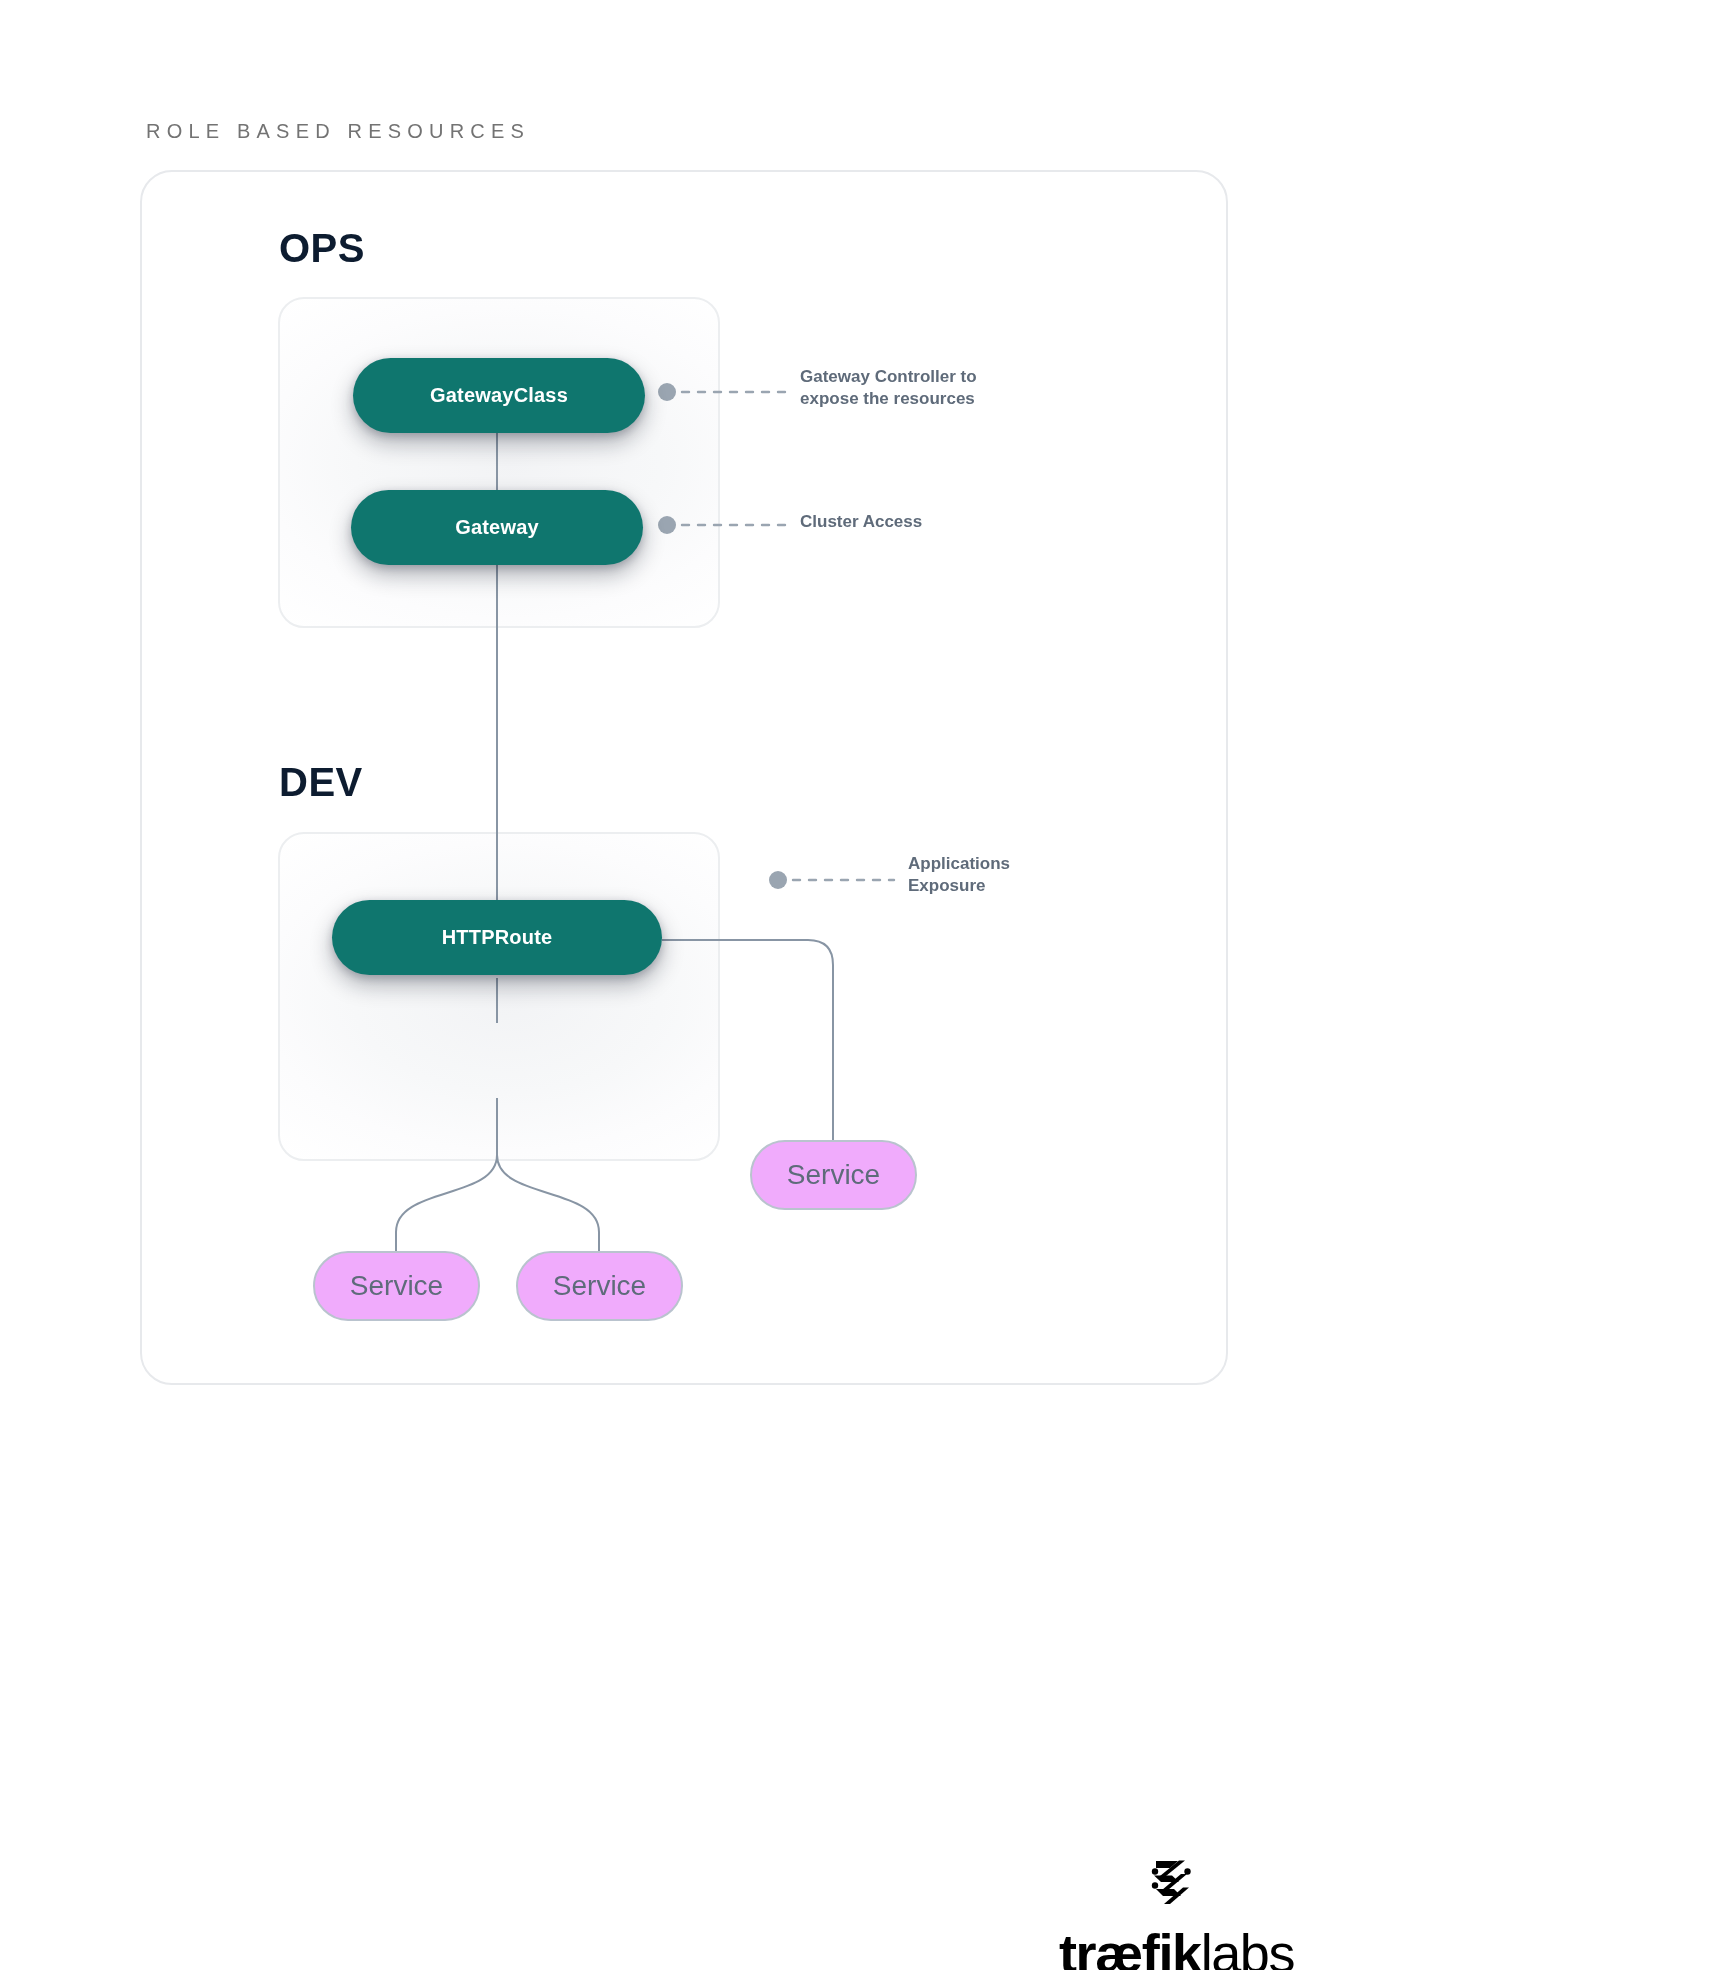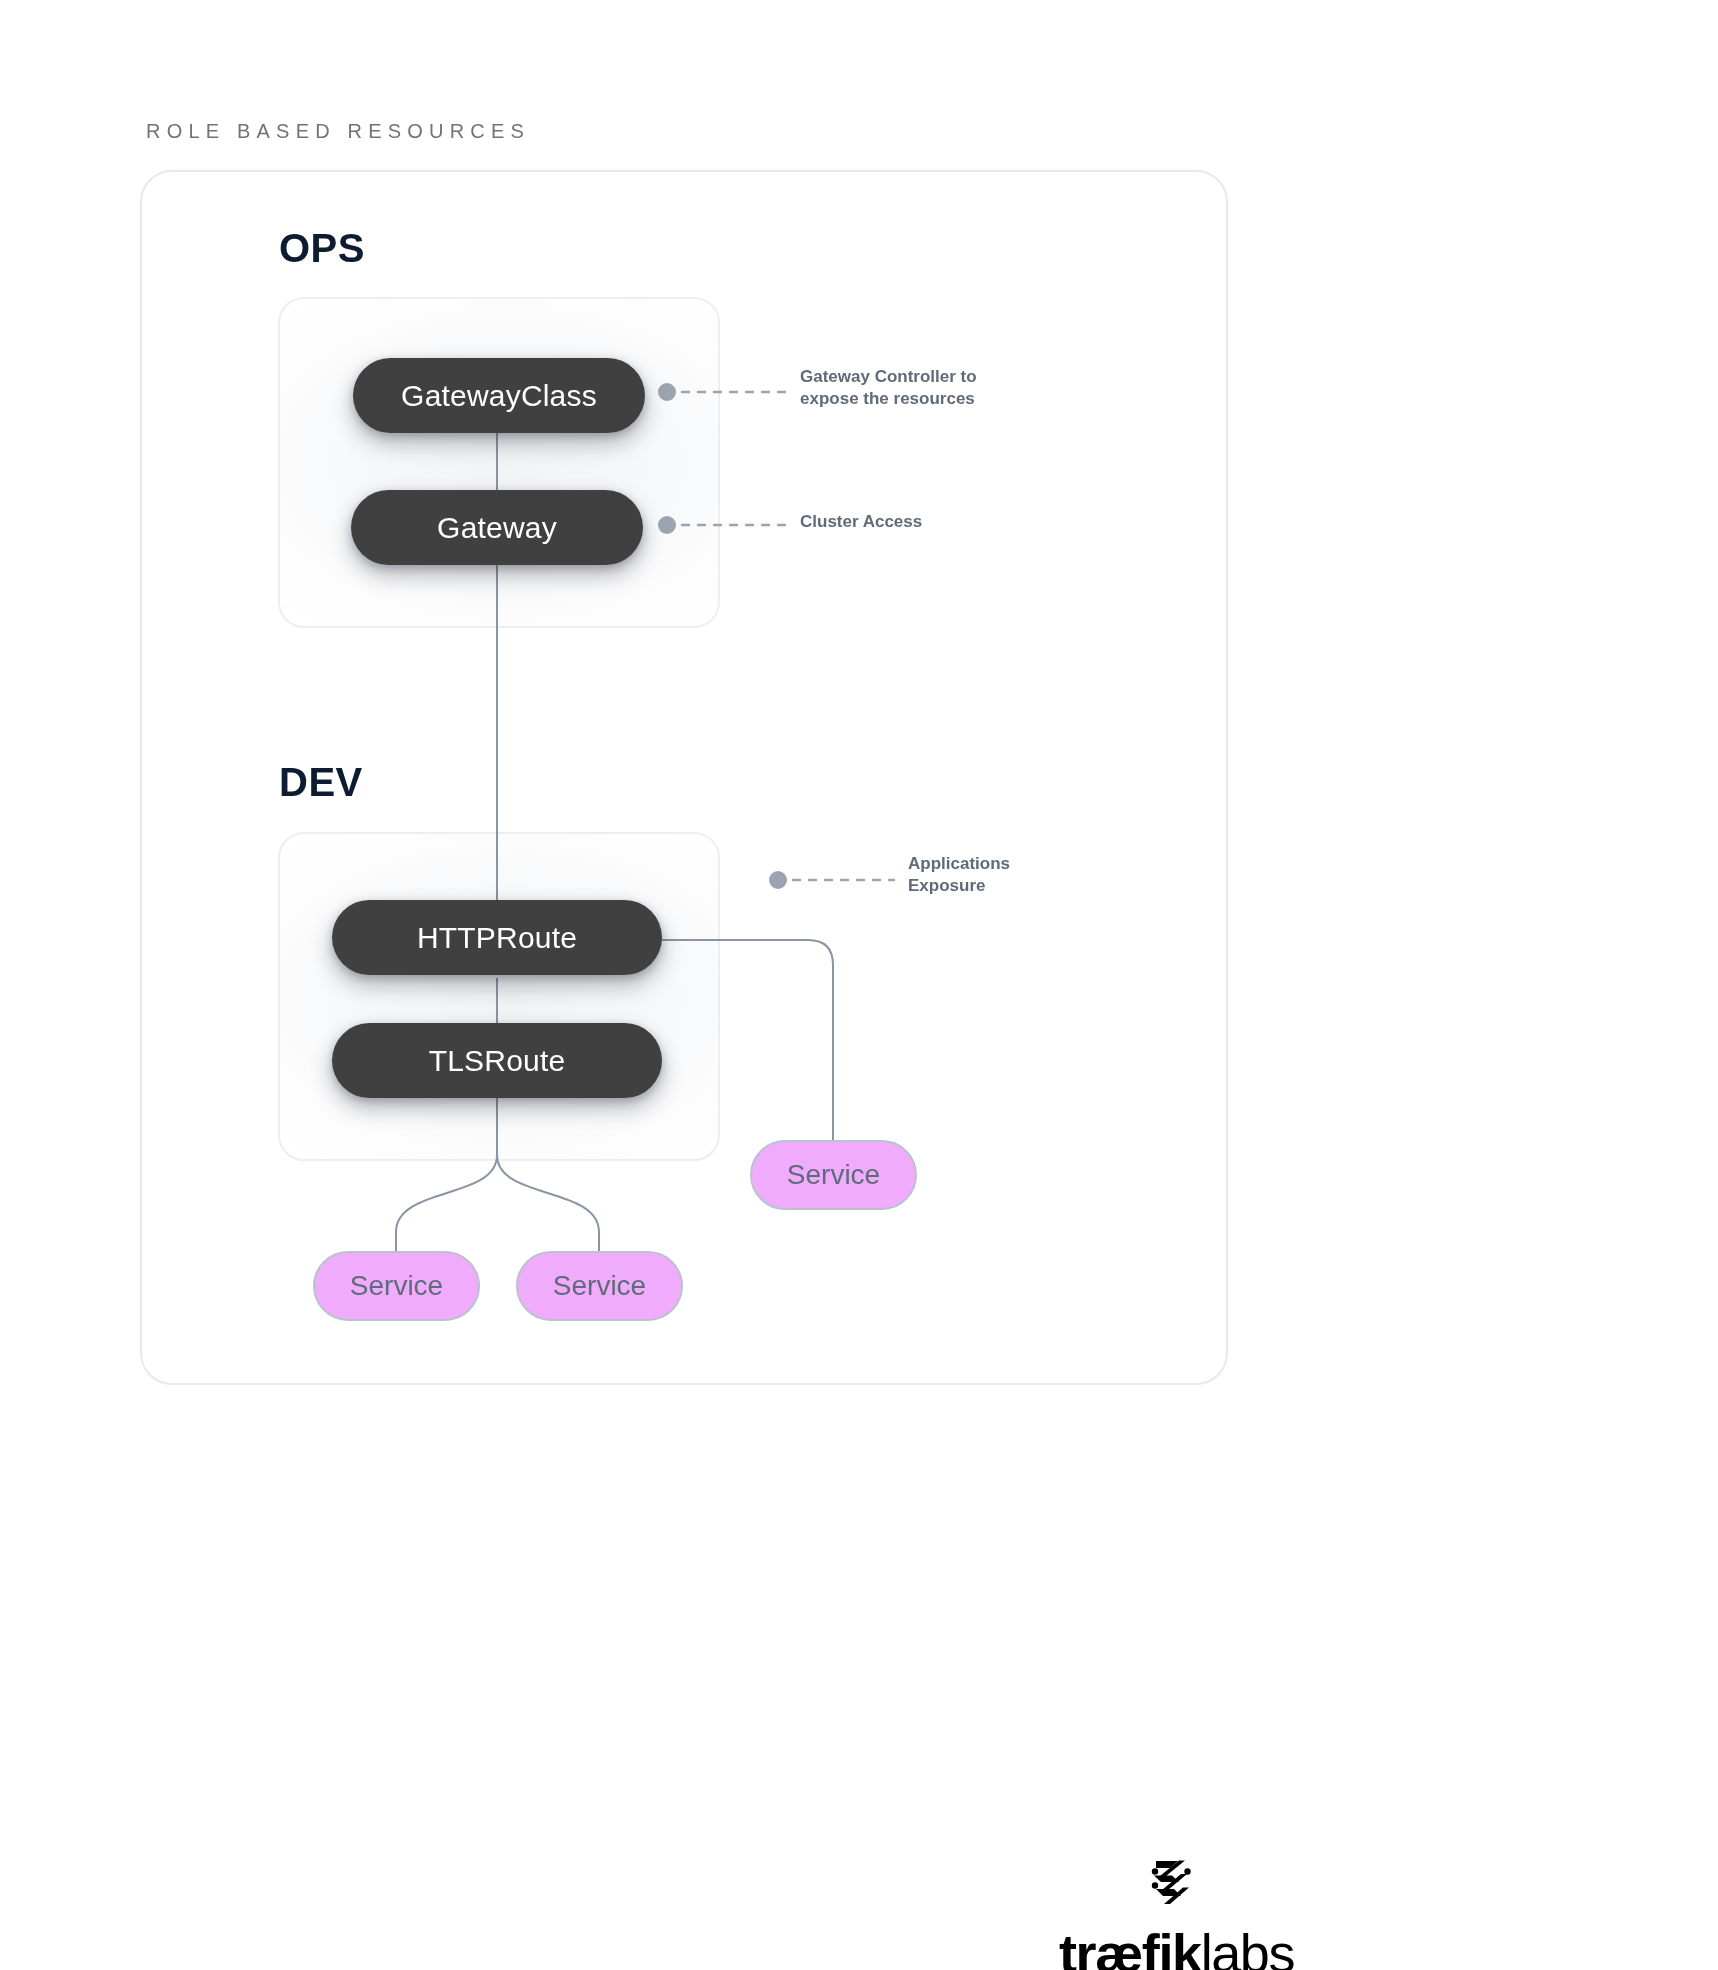--- a/index.html
+++ b/index.html
@@ -91,25 +91,25 @@
     stroke-linecap: round;
   }
   .leader-dot { fill: #9aa5b1; }
 
   
   .pill-dark {
     position: absolute;
     display: flex;
     align-items: center;
     justify-content: center;
-    background: #404040;
+    background: #0f766e;
     border-radius: 999px;
     color: #ffffff;
-    font-size: 30px;
-    font-weight: 400;
+    font-size: 20px;
+    font-weight: 700;
     letter-spacing: 0.2px;
     box-shadow:
       0 10px 22px rgba(13, 20, 38, 0.30),
       0 3px 8px rgba(13, 20, 38, 0.20);
     box-sizing: border-box;
     white-space: nowrap;
   }
   .p-gatewayclass { left: 353px; top: 358px; width: 292px; height: 75px; }
   .p-gateway      { left: 351px; top: 490px; width: 292px; height: 75px; }
   .p-httproute    { left: 332px; top: 900px; width: 330px; height: 75px; }
@@ -200,21 +200,20 @@
     <circle class="leader-dot" cx="667" cy="525" r="9"></circle>
     <path class="leader" d="M 682 525 L 786 525"></path>
 
     <circle class="leader-dot" cx="778" cy="880" r="9"></circle>
     <path class="leader" d="M 793 880 L 894 880"></path>
   </svg>
 
   <div class="pill-dark p-gatewayclass">GatewayClass</div>
   <div class="pill-dark p-gateway">Gateway</div>
   <div class="pill-dark p-httproute">HTTPRoute</div>
-  <div class="pill-dark p-tlsroute">TLSRoute</div>
 
   <div class="pill-service s-right">Service</div>
   <div class="pill-service s-left">Service</div>
   <div class="pill-service s-middle">Service</div>
 
   <div class="annotation a-controller">Gateway Controller to
 expose the resources</div>
   <div class="annotation a-cluster">Cluster Access</div>
   <div class="annotation a-apps">Applications
 Exposure</div>

